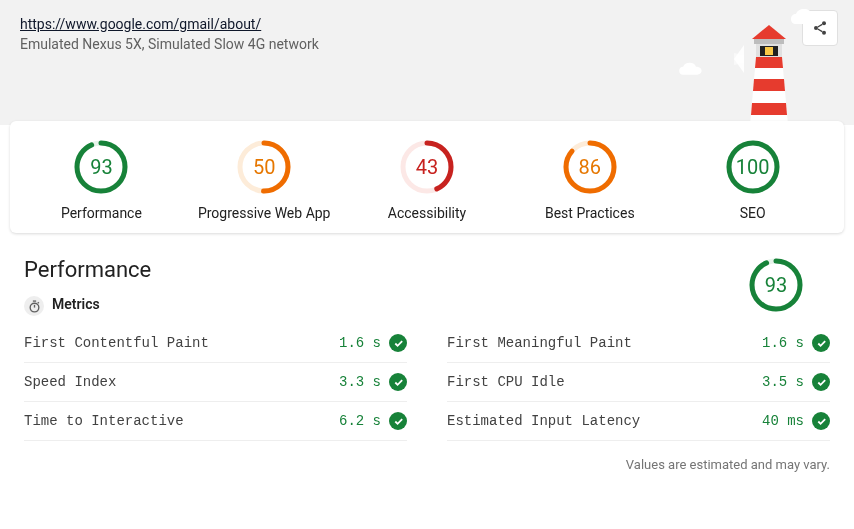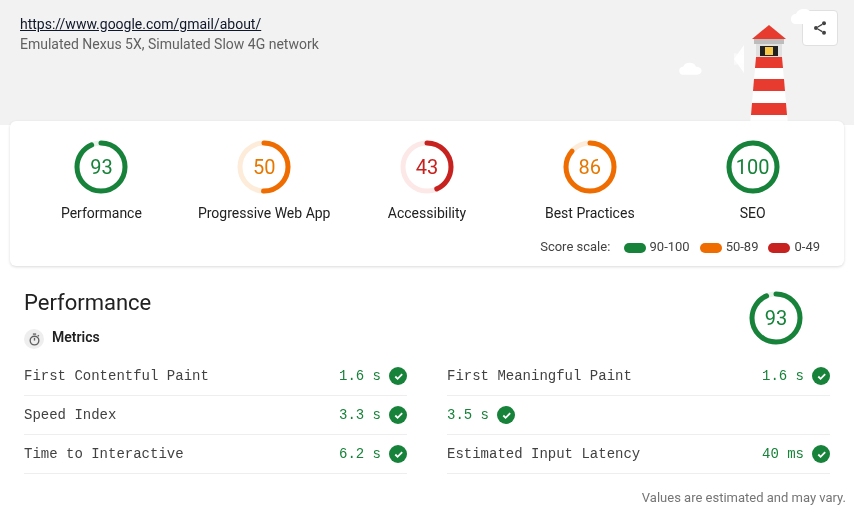--- a/index.html
+++ b/index.html
@@ -154,21 +154,21 @@
   .metric-name { flex: 1; color: #424242; }
   .metric-val { color: #178239; margin-right: 8px; }
   .metric-check {
     width: 18px; height: 18px; border-radius: 50%;
     background: #178239; display:flex;align-items:center;justify-content:center;
   }
   .footnote {
     text-align: right;
     color: #757575;
     font-size: 13px;
-    padding: 10px 8px 6px 0;
+    padding: 10px 24px 6px 0;
   }
 
   .green { color:#178239; }
   .orange { color:#e67700; }
   .red { color:#c7221f; }
 
 </style>
 </head>
 <body>
 
@@ -253,24 +253,20 @@
     <div class="gauge">
       <svg width="56" height="56" viewBox="0 0 56 56">
     <circle cx="28" cy="28" r="24" stroke="#e6f4ea" stroke-width="5" fill="none"></circle>
     <circle cx="28" cy="28" r="24" stroke="#178239" stroke-width="5" fill="none" stroke-linecap="round" stroke-dasharray="150.79644737231007" stroke-dashoffset="0" transform="rotate(-90 28 28)"></circle>
   </svg>
       <div class="gauge-num green">100</div>
     </div>
     <div class="score-label">SEO</div>
       </div>
     </div>
-  <div class="scale-row">
-    <span>Score scale:</span>
-    <span id="scale-ranges"><span class="pill" style="background:#178239"></span><span>90-100</span><span class="pill" style="background:#ef6c00"></span><span>50-89</span><span class="pill" style="background:#c7221f"></span><span>0-49</span></span>
-  </div>
 </div>
 
 <div class="perf-section">
   <div class="perf-title">Performance</div>
   <div class="perf-gauge-wrap">
     <div class="gauge">
       <svg width="56" height="56" viewBox="0 0 56 56">
         <circle cx="28" cy="28" r="24" stroke="#e6f4ea" stroke-width="5" fill="none"></circle>
         <circle cx="28" cy="28" r="24" stroke="#178239" stroke-width="5" fill="none" stroke-linecap="round" stroke-dasharray="150.8" stroke-dashoffset="10.6" transform="rotate(-90 28 28)"></circle>
       </svg>
@@ -324,20 +320,21 @@
         <div class="metric-row">
     <span class="metric-name">First Meaningful Paint</span>
     <span class="metric-val">1.6 s</span>
     <span class="metric-check">
       <svg width="11" height="11" viewBox="0 0 24 24" fill="none" stroke="#fff" stroke-width="4">
               <path d="M5 12l5 5L20 7"></path>
             </svg>
     </span>
   </div>
         <div class="metric-row">
+    <span class="metric-name">First CPU Idle</span>
     <span class="metric-val">3.5 s</span>
     <span class="metric-check">
       <svg width="11" height="11" viewBox="0 0 24 24" fill="none" stroke="#fff" stroke-width="4">
               <path d="M5 12l5 5L20 7"></path>
             </svg>
     </span>
   </div>
         <div class="metric-row">
     <span class="metric-name">Estimated Input Latency</span>
     <span class="metric-val">40 ms</span>

